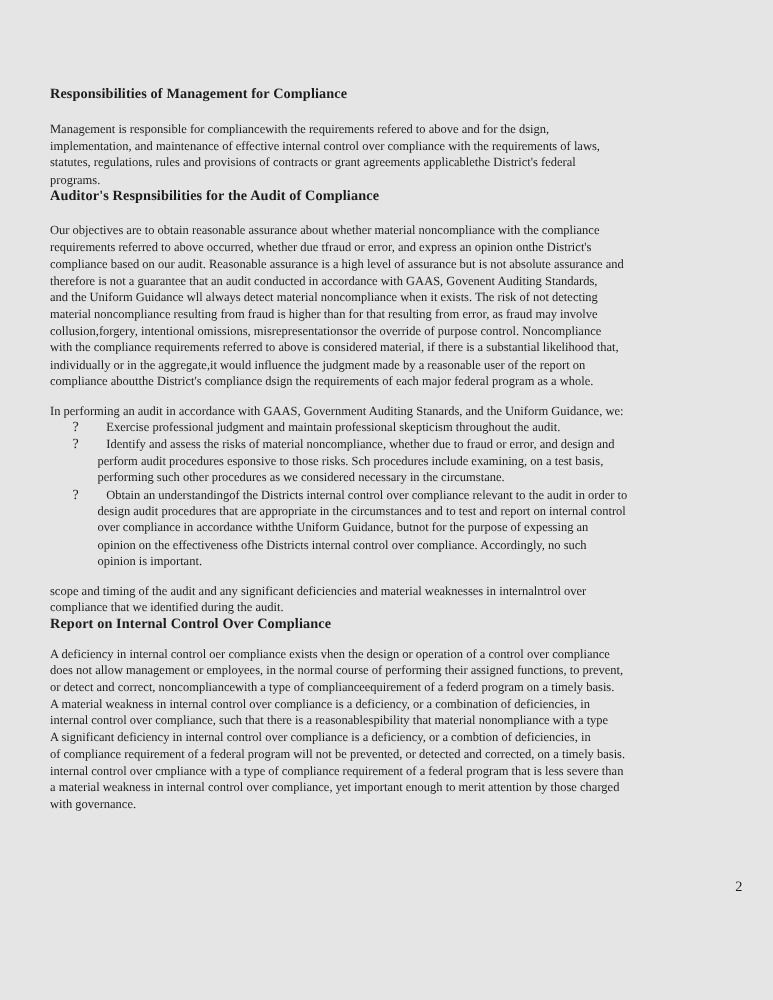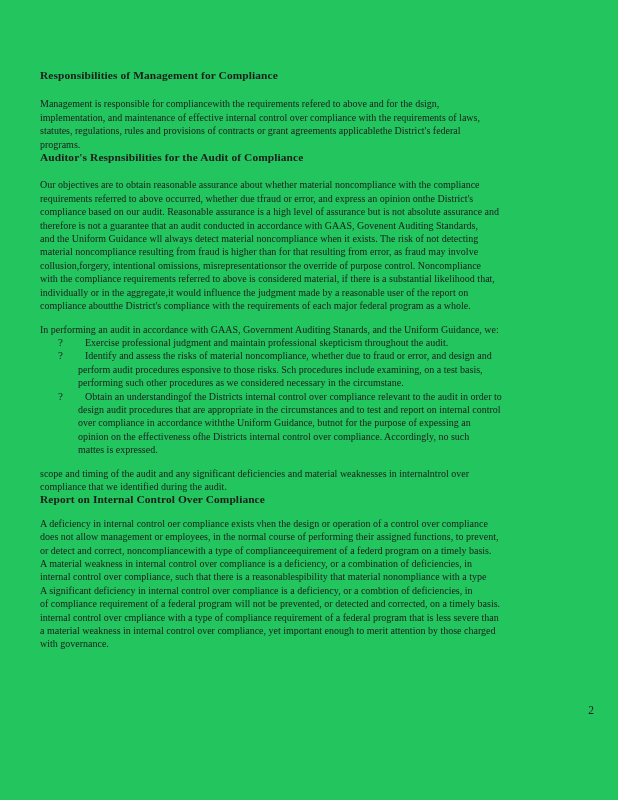--- a/index.html
+++ b/index.html
@@ -4,21 +4,21 @@
 <style>
   html, body {
     margin: 0;
     padding: 0;
     background: #ffffff;
   }
   .page {
     position: relative;
     width: 618px;
     height: 800px;
-    background: #22c55e;
+    background: #e5e5e5;
     font-family: "Liberation Serif", "DejaVu Serif", serif;
     color: #1c1c1c;
     overflow: hidden;
   }
   .content {
     position: absolute;
     top: 69px;
     left: 40px;
     width: 542px;
   }
@@ -89,21 +89,21 @@
     <div class="para mt-p2">
         <div class="line">Our objectives are to obtain reasonable assurance about whether material noncompliance with the compliance</div>
         <div class="line">requirements referred to above occurred, whether due tfraud or error, and express an opinion onthe District's</div>
         <div class="line">compliance based on our audit. Reasonable assurance is a high level of assurance but is not absolute assurance and</div>
         <div class="line">therefore is not a guarantee that an audit conducted in accordance with GAAS, Govenent Auditing Standards,</div>
         <div class="line">and the Uniform Guidance wll always detect material noncompliance when it exists. The risk of not detecting</div>
         <div class="line">material noncompliance resulting from fraud is higher than for that resulting from error, as fraud may involve</div>
         <div class="line">collusion,forgery, intentional omissions, misrepresentationsor the override of purpose control. Noncompliance</div>
         <div class="line">with the compliance requirements referred to above is considered material, if there is a substantial likelihood that,</div>
         <div class="line">individually or in the aggregate,it would influence the judgment made by a reasonable user of the report on</div>
-        <div class="line">compliance aboutthe District's compliance with the requirements of each major federal program as a whole.</div>
+        <div class="line">compliance aboutthe District's compliance dsign the requirements of each major federal program as a whole.</div>
       </div>
 
     <div class="para mt-p3">
         <div class="line">In performing an audit in accordance with GAAS, Government Auditing Stanards, and the Uniform Guidance, we:</div>
       </div>
 
     <ul class="bullet-list mt-ul">
       <li class="bullet-item">
         <span class="bullet-marker">?</span>
         <div>
@@ -118,21 +118,21 @@
             <div class="line">performing such other procedures as we considered necessary in the circumstane.</div>
           </div>
       </li>
       <li class="bullet-item">
         <span class="bullet-marker">?</span>
         <div>
             <div class="line">Obtain an understandingof the Districts internal control over compliance relevant to the audit in order to</div>
             <div class="line">design audit procedures that are appropriate in the circumstances and to test and report on internal control</div>
             <div class="line">over compliance in accordance withthe Uniform Guidance, butnot for the purpose of expessing an</div>
             <div class="line">opinion on the effectiveness ofhe Districts internal control over compliance. Accordingly, no such</div>
-            <div class="line">mattes is expressed.</div>
+            <div class="line">opinion is important.</div>
           </div>
       </li>
     </ul>
 
     <div class="para mt-p4">
         <div class="line">scope and timing of the audit and any significant deficiencies and material weaknesses in internalntrol over</div>
         <div class="line">compliance that we identified during the audit.</div>
       </div>
 
     <h3 class="heading mt-h3">Report on Internal Control Over Compliance</h3>

